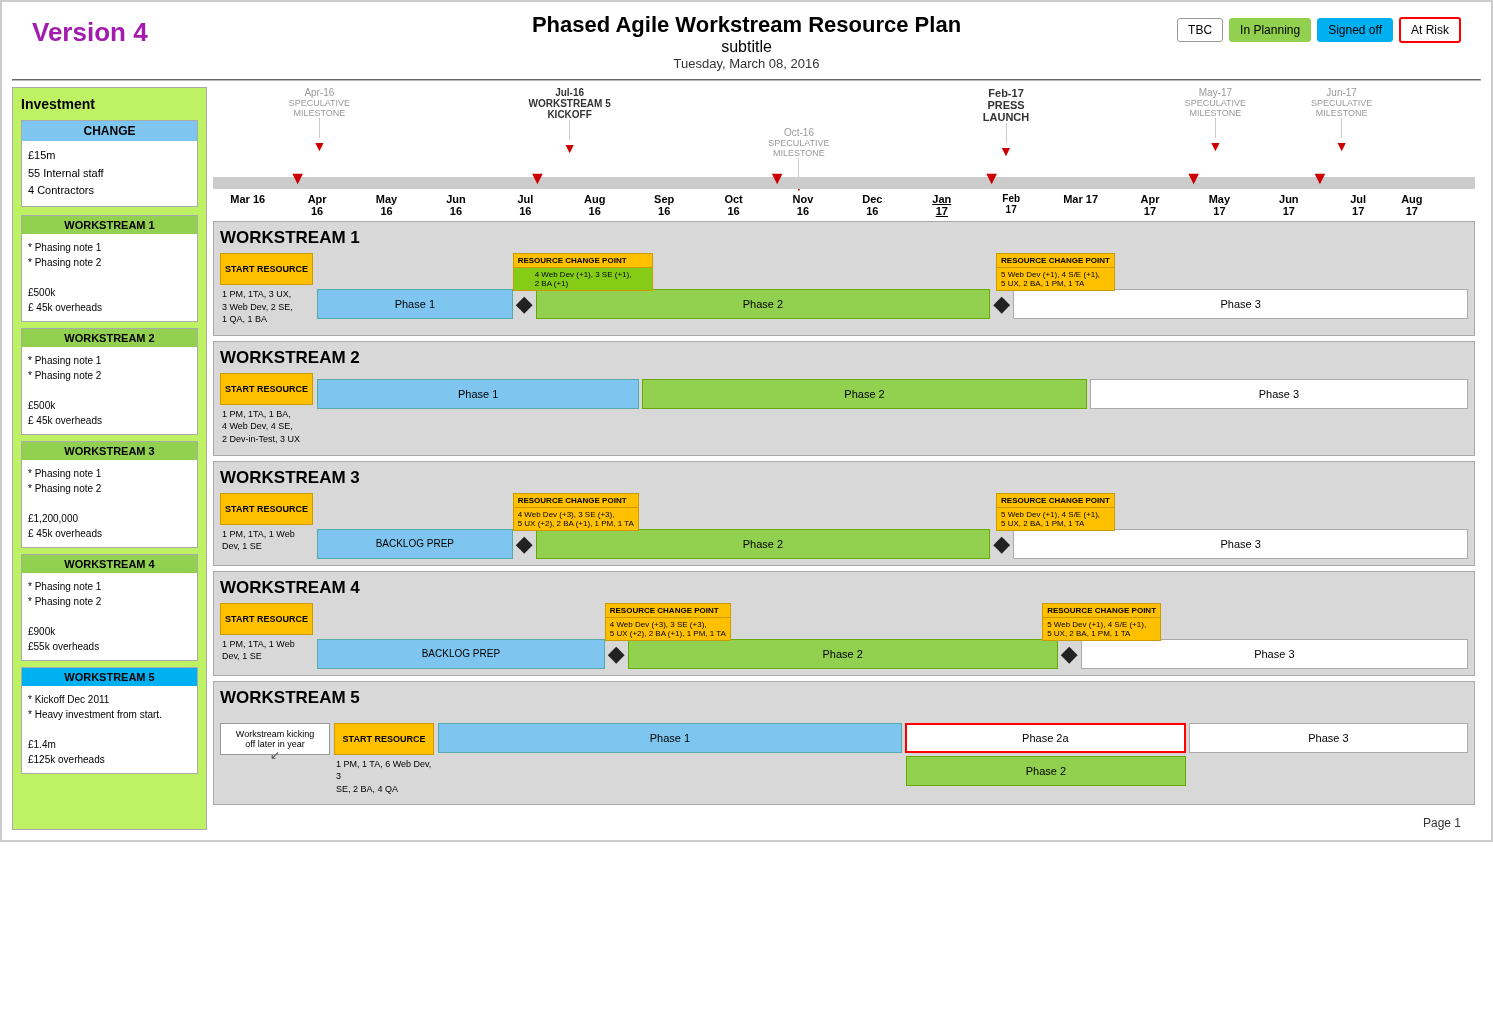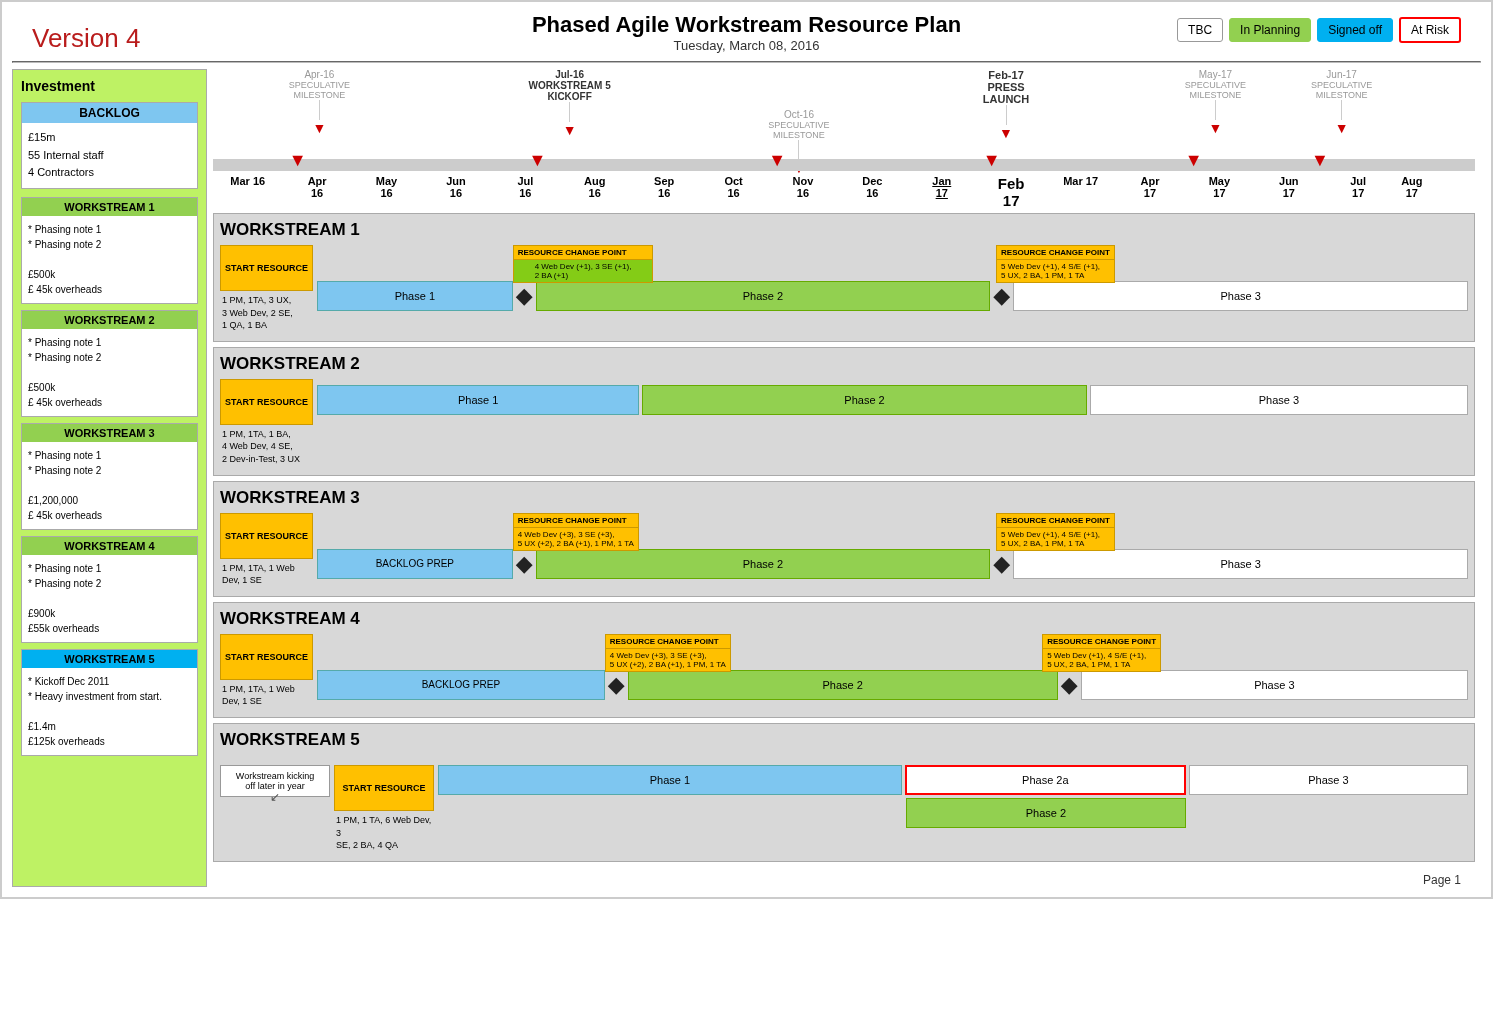--- a/index.html
+++ b/index.html
@@ -6,21 +6,21 @@
     body { font-family: Arial, sans-serif; background: #fff; width: 1493px; min-height: 1029px; overflow-x: hidden; }
     
     .page-wrapper { width: 1493px; background: #fff; padding: 10px; border: 2px solid #ccc; }
     
     
     .header { text-align: center; margin-bottom: 8px; position: relative; }
     .header-title { font-size: 22px; font-weight: bold; color: #000; }
     .header-subtitle { font-size: 16px; color: #000; }
     .header-date { font-size: 13px; color: #333; }
     
-    .version-label { position: absolute; left: 20px; top: 11px; font-size: 26px; font-weight: normal; color: #b91c1c; }
+    .version-label { position: absolute; left: 20px; top: 5px; font-size: 26px; font-weight: bold; color: #a21caf; }
     
     .status-badges { position: absolute; right: 20px; top: 5px; display: flex; gap: 6px; align-items: center; }
     .badge { padding: 4px 10px; font-size: 12px; border: 1px solid #999; border-radius: 3px; font-weight: normal; }
     .badge-tbc { background: #fff; border: 1px solid #999; }
     .badge-planning { background: #92d050; border: 1px solid #92d050; color: #000; }
     .badge-signed { background: #00b0f0; border: 1px solid #00b0f0; color: #000; }
     .badge-risk { background: #fff; border: 2px solid #ff0000; color: #000; }
     
     
     .main-layout { display: flex; gap: 0; }
@@ -48,51 +48,52 @@
     
     .page-num { text-align: right; padding-right: 20px; padding-top: 6px; font-size: 12px; color: #333; }
     
     
     .ws-section { margin: 3px 6px 5px 6px; background: #d8d8d8; border: 1px solid #aaa; padding: 6px 6px 6px 6px; }
     .ws-section-title { font-size: 17px; font-weight: bold; margin-bottom: 5px; }
     
     .section-body { display: flex; gap: 4px; }
     
     .sr-block { width: 93px; flex-shrink: 0; }
-    .sr-label { background: #ffc000; text-align: center; font-size: 9px; font-weight: bold; padding: 17px 0; border: 1px solid #cc9900; }
+    .sr-label { background: #ffc000; text-align: center; font-size: 9px; font-weight: bold; padding: 10px 0; border: 1px solid #cc9900; }
     .sr-text { font-size: 9px; line-height: 1.4; padding: 3px 2px; }
     
     .timeline-phases { flex: 1; position: relative; min-height: 50px; }
   </style>
 </head>
 <body>
 
 <div class="page-wrapper">
 
   <div class="header">
     <div class="version-label">Version 4</div>
     <div class="header-title">Phased Agile Workstream Resource Plan</div>
+    <div class="header-subtitle">subtitle</div>
     <div class="header-date">Tuesday, March 08, 2016</div>
     <div class="status-badges">
       <span class="badge badge-tbc">TBC</span>
       <span class="badge badge-planning">In Planning</span>
       <span class="badge badge-signed">Signed off</span>
       <span class="badge badge-risk">At Risk</span>
     </div>
   </div>
 
   <hr style="border-color:#bbb; margin-bottom: 6px;">
 
   <div class="main-layout">
 
     <div class="sidebar">
       <div class="sidebar-title">Investment</div>
 
       <div class="investment-box">
-        <div class="investment-header">BACKLOG</div>
+        <div class="investment-header">CHANGE</div>
         <div class="investment-body">
           <div>£15m</div>
           <div>55 Internal staff</div>
           <div>4 Contractors</div>
         </div>
       </div>
 
       <div class="workstream-info">
         <div class="ws-header ws-header-1">WORKSTREAM 1</div>
         <div class="ws-body">
@@ -198,21 +199,21 @@
         <div style="width:5.5%; text-align:center; font-size:11px; font-weight:bold;">Apr<br>16</div>
         <div style="width:5.5%; text-align:center; font-size:11px; font-weight:bold;">May<br>16</div>
         <div style="width:5.5%; text-align:center; font-size:11px; font-weight:bold;">Jun<br>16</div>
         <div style="width:5.5%; text-align:center; font-size:11px; font-weight:bold;">Jul<br>16</div>
         <div style="width:5.5%; text-align:center; font-size:11px; font-weight:bold;">Aug<br>16</div>
         <div style="width:5.5%; text-align:center; font-size:11px; font-weight:bold;">Sep<br>16</div>
         <div style="width:5.5%; text-align:center; font-size:11px; font-weight:bold;">Oct<br>16</div>
         <div style="width:5.5%; text-align:center; font-size:11px; font-weight:bold;">Nov<br>16</div>
         <div style="width:5.5%; text-align:center; font-size:11px; font-weight:bold;">Dec<br>16</div>
         <div style="width:5.5%; text-align:center; font-size:11px; font-weight:bold;text-decoration:underline;">Jan<br>17</div>
-        <div style="width:5.5%; text-align:center; font-size:15px; font-weight:bold;">Feb<br>17</div>
+        <div style="width:5.5%; text-align:center; font-size:10px; font-weight:bold;">Feb<br>17</div>
         <div style="width:5.5%; text-align:center; font-size:11px; font-weight:bold;">Mar 17</div>
         <div style="width:5.5%; text-align:center; font-size:11px; font-weight:bold;">Apr<br>17</div>
         <div style="width:5.5%; text-align:center; font-size:11px; font-weight:bold;">May<br>17</div>
         <div style="width:5.5%; text-align:center; font-size:11px; font-weight:bold;">Jun<br>17</div>
         <div style="width:5.5%; text-align:center; font-size:11px; font-weight:bold;">Jul<br>17</div>
         <div style="width:3%; text-align:center; font-size:11px; font-weight:bold;">Aug<br>17</div>
       </div>
 
       <div class="ws-section">
         <div class="ws-section-title">WORKSTREAM 1</div>

